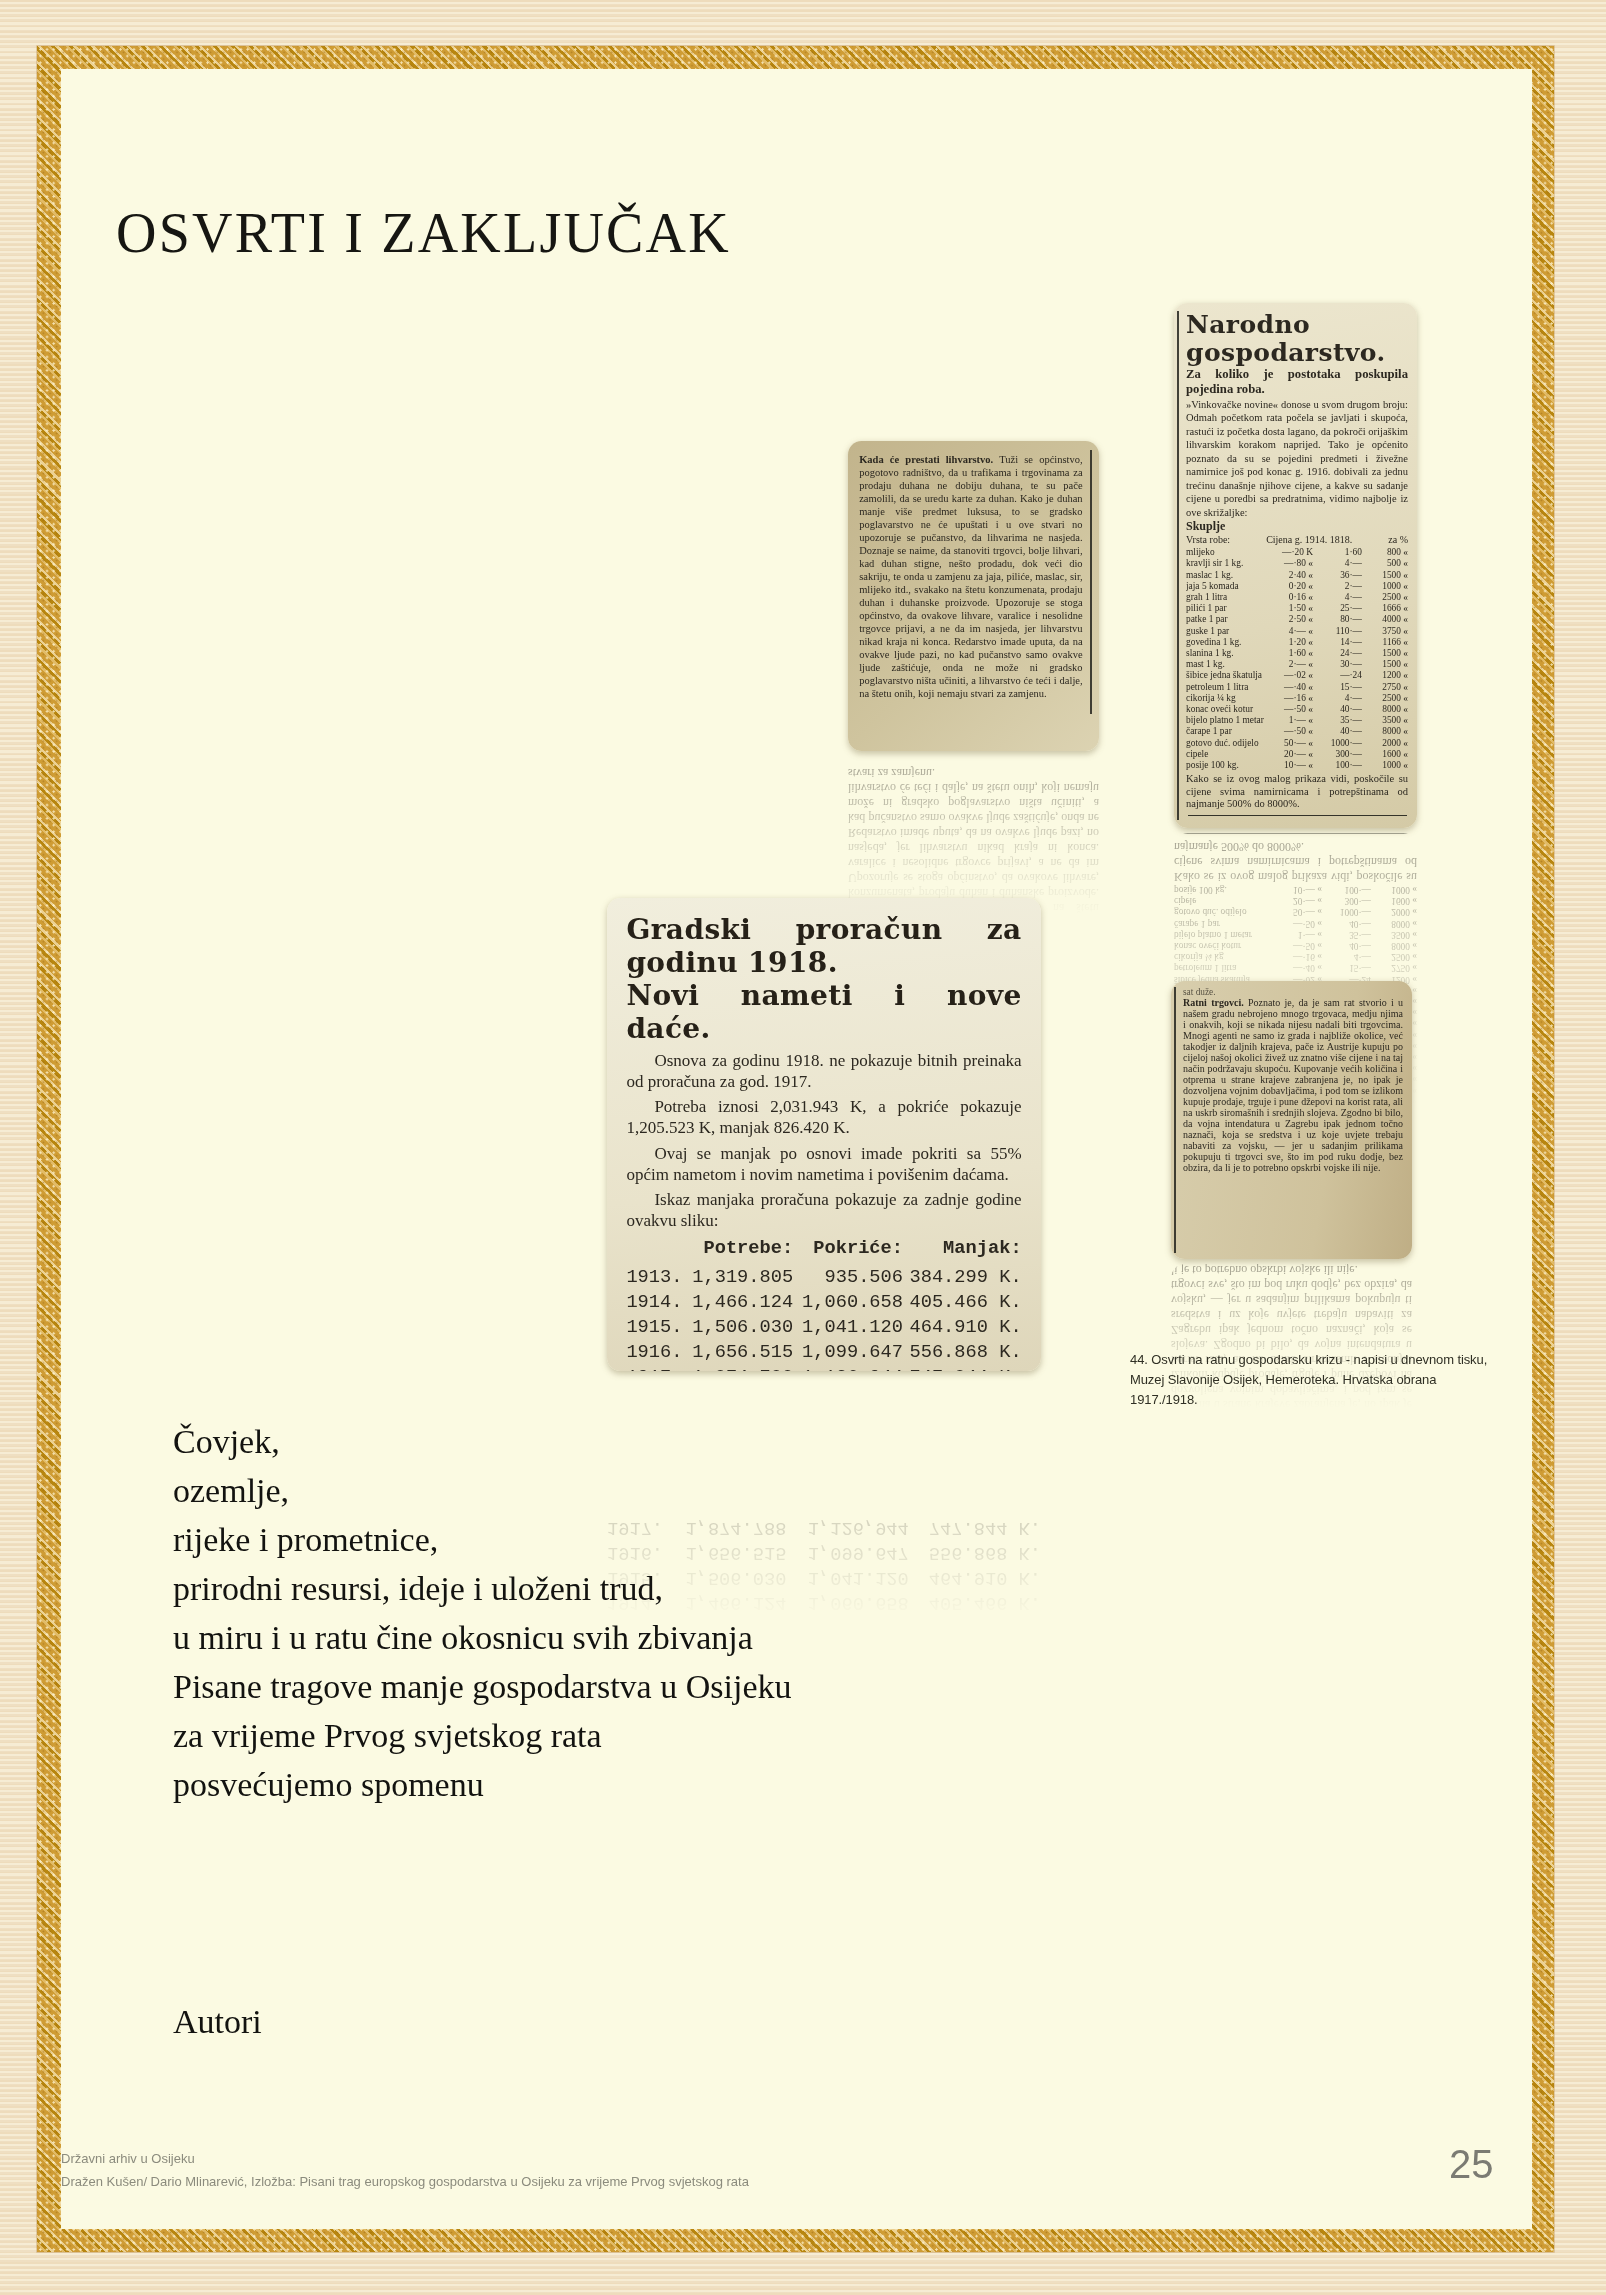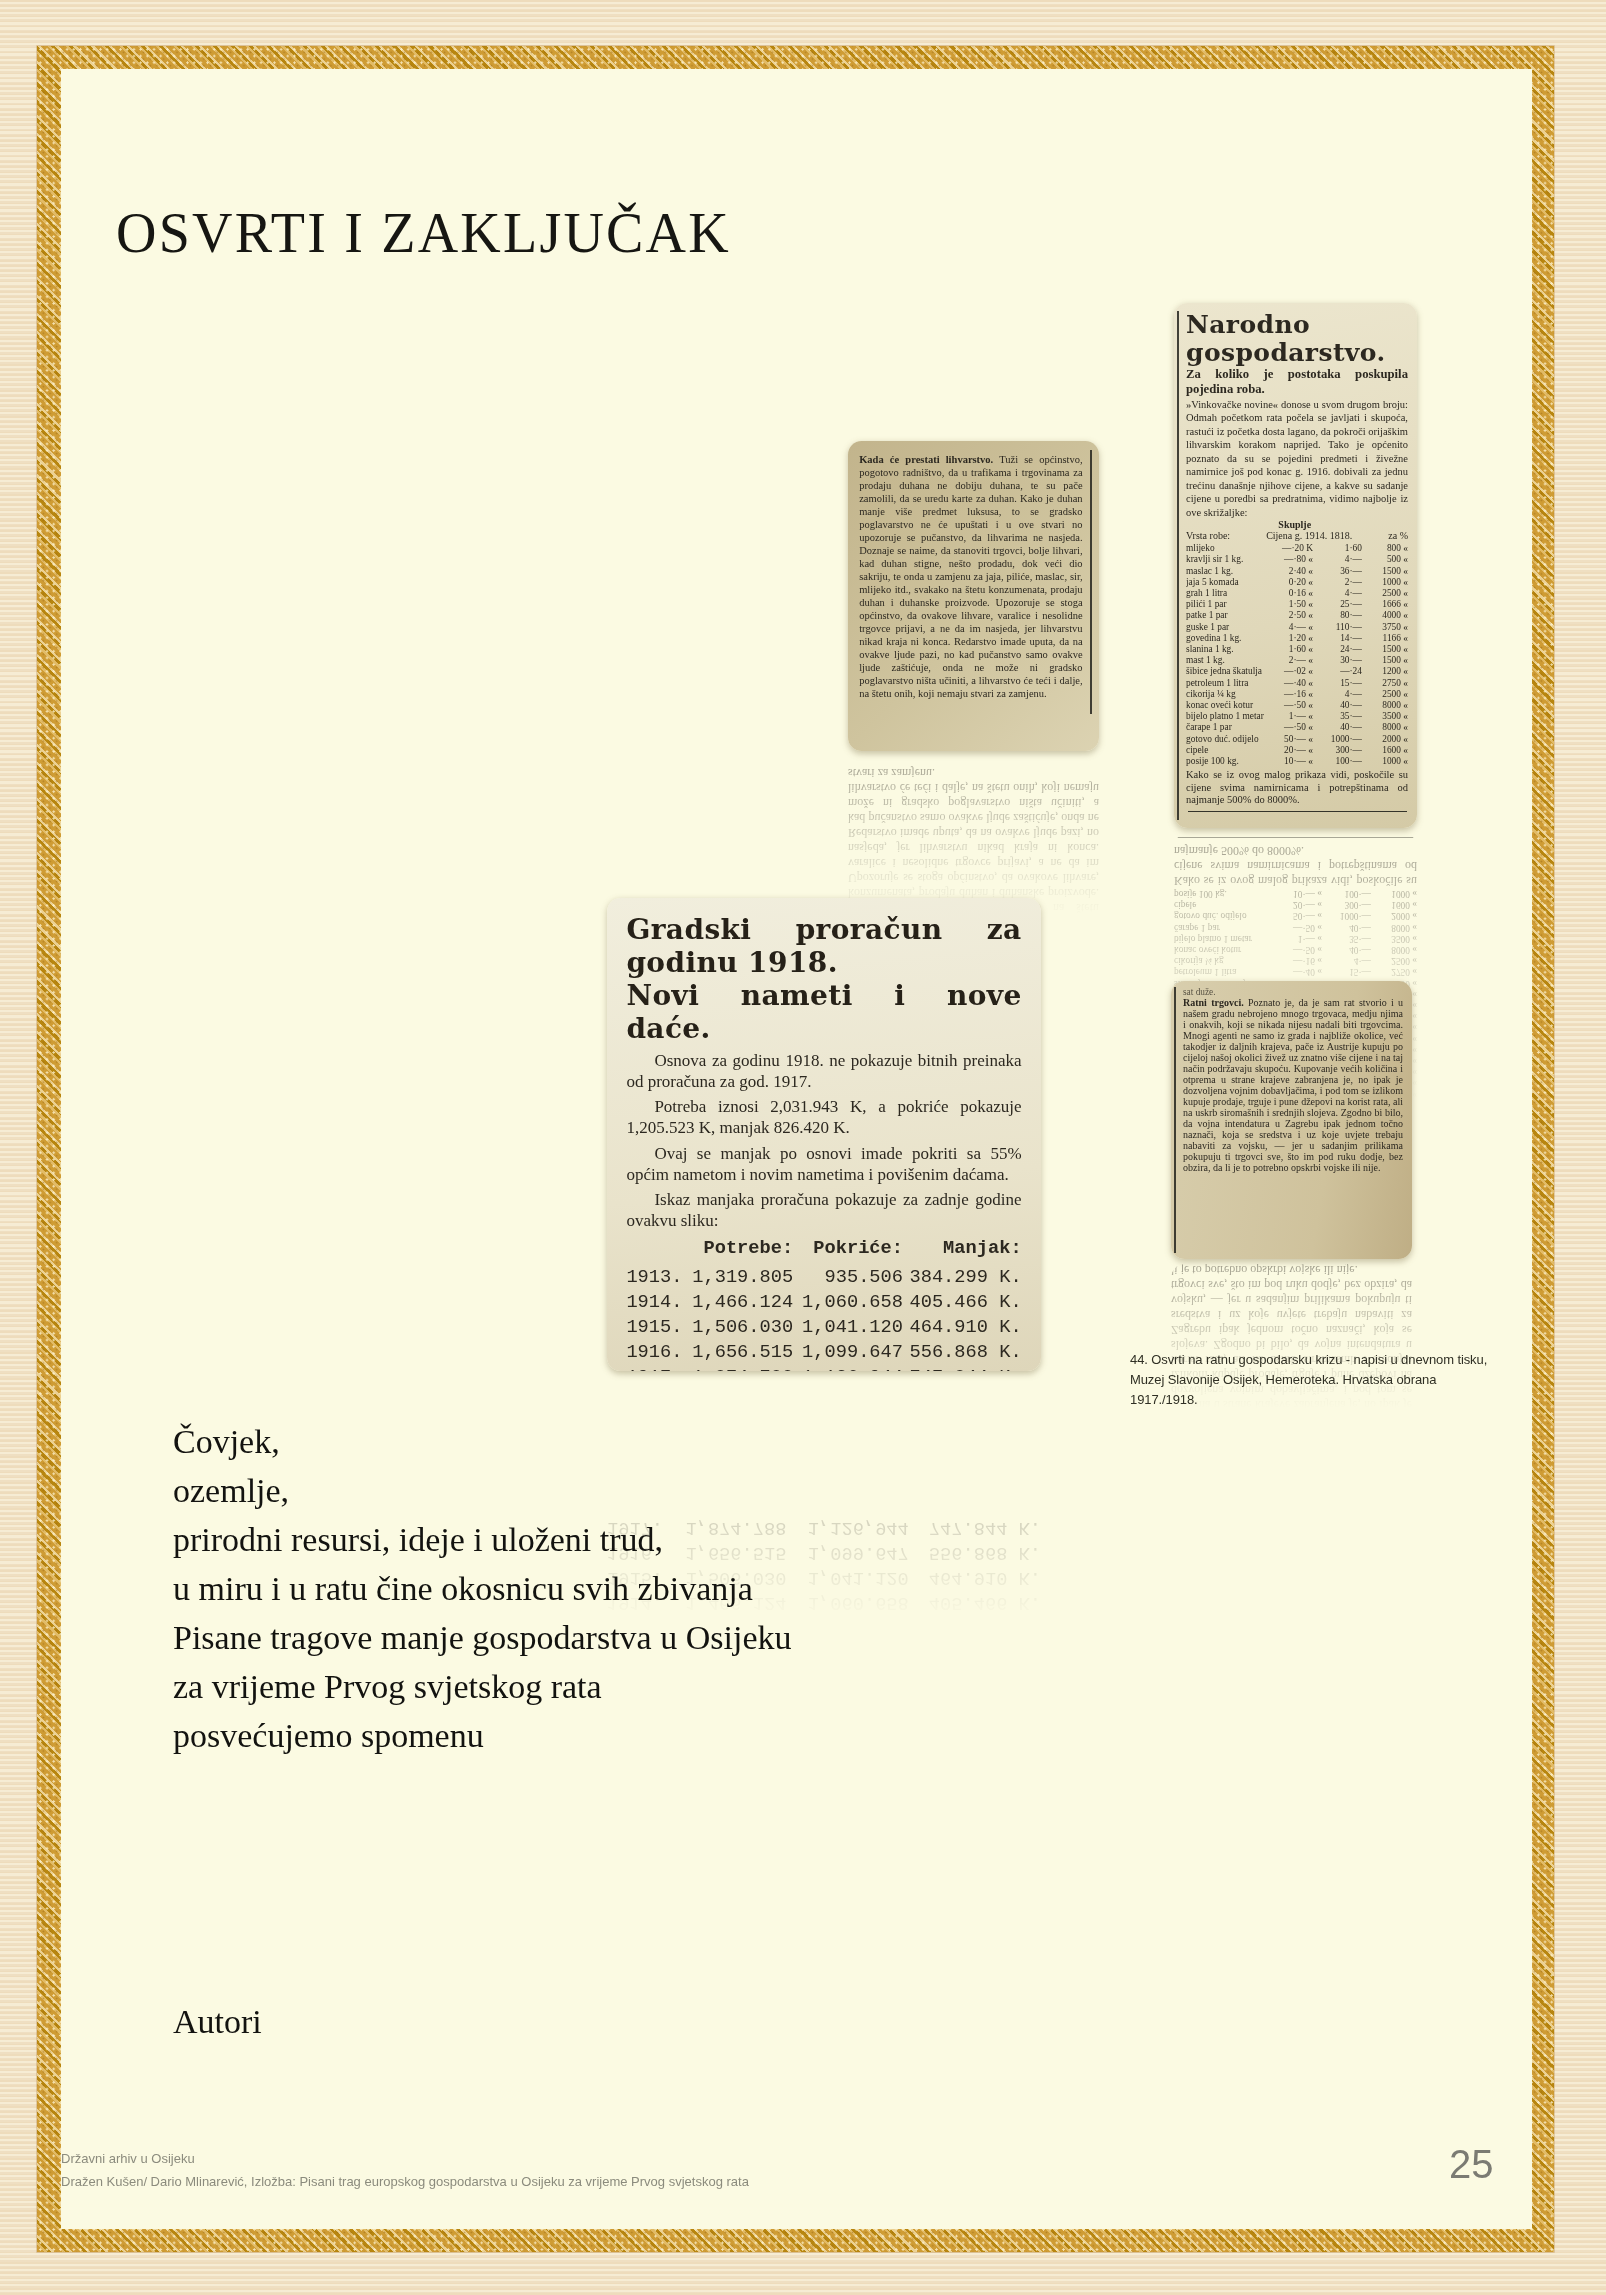--- a/index.html
+++ b/index.html
@@ -34,21 +34,21 @@
   #clip-lihvarstvo p{font-size:10.5px;line-height:13px;}
   .lead-in{font-weight:bold;}
   
   #clip-narodno{height:511px;padding:7.5px 9px 6px 12px;
     background:linear-gradient(170deg,#ece6ce,#e0d8ba 60%,#d4caa6);}
   #clip-narodno .vrule{left:3px;top:7.5px;bottom:7.5px;}
   .np-headline{font-size:25px;font-weight:bold;text-align:left;letter-spacing:0.4px;
     font-family:"DejaVu Serif",serif;line-height:28px;margin:0 0 3px 0;}
   .np-subhead{font-size:12.7px;font-weight:bold;text-align:center;line-height:15.7px;margin:0 0 4.5px 0;}
   #clip-narodno .intro{font-size:10.5px;line-height:13.5px;}
-  .skuplje{font-size:10px;font-weight:bold;text-align:center;padding-right:4.5px;}
+  .skuplje{font-size:12px;font-weight:bold;text-align:left;padding-right:4.5px;}
   .price-header{display:flex;justify-content:space-between;font-size:10px;line-height:12.7px;white-space:nowrap;}
   .price-table .t-row{display:grid;grid-template-columns:1fr 42px 49px 46px;font-size:9.4px;line-height:11.2px;}
   .price-table .t-row span{white-space:nowrap;overflow:hidden;}
   .price-table .c1,.price-table .c2,.price-table .c3{text-align:right;}
   #clip-narodno .outro{font-size:10.5px;line-height:12.3px;margin-top:2.2px;}
   .hrule{height:0;border-top:1.9px solid #22221c;margin:4.5px 1.5px 0 1.5px;opacity:.9;}
   
   #clip-proracun{height:447px;padding:15px 19.4px 10.5px 19.4px;
     background:linear-gradient(175deg,#f1eedd,#e9e3cb 60%,#ded6ba);}
   .gp-headline{font-family:"DejaVu Serif",serif;font-weight:bold;text-align:center;
@@ -491,20 +491,21 @@
       <p class="topline">sat duže.</p>
       <p class="bodytext"><span class="lead-in">Ratni trgovci.</span> <span>Poznato je, da je sam rat stvorio i u našem gradu nebrojeno mnogo trgovaca, medju njima i onakvih, koji se nikada nijesu nadali biti trgovcima. Mnogi agenti ne samo iz grada i najbliže okolice, već takodjer iz daljnih krajeva, pače iz Austrije kupuju po cijeloj našoj okolici živež uz znatno više cijene i na taj način podržavaju skupoću. Kupovanje većih količina i otprema u strane krajeve zabranjena je, no ipak je dozvoljena vojnim dobavljačima, i pod tom se izlikom kupuje prodaje, trguje i pune džepovi na korist rata, ali na uskrb siromašnih i srednjih slojeva. Zgodno bi bilo, da vojna intendatura u Zagrebu ipak jednom točno naznači, koja se sredstva i uz koje uvjete trebaju nabaviti za vojsku, — jer u sadanjim prilikama pokupuju ti trgovci sve, što im pod ruku dodje, bez obzira, da li je to potrebno opskrbi vojske ili nije.</span></p>
     </div>
     </div>
 
   <div id="figure-caption">44. Osvrti na ratnu gospodarsku krizu - napisi u dnevnom tisku, Muzej Slavonije Osijek, Hemeroteka. Hrvatska obrana 1917./1918.</div>
 
   <div id="poem">
       <div class="poem-line">Čovjek,</div>
       <div class="poem-line">ozemlje,</div>
+      <div class="poem-line">rijeke i prometnice,</div>
       <div class="poem-line">prirodni resursi, ideje i uloženi trud,</div>
       <div class="poem-line">u miru i u ratu čine okosnicu svih zbivanja</div>
       <div class="poem-line">Pisane tragove manje gospodarstva u Osijeku</div>
       <div class="poem-line">za vrijeme Prvog svjetskog rata</div>
       <div class="poem-line">posvećujemo spomenu</div>
     </div>
   <div id="poem-signature">Autori</div>
 
   <div id="footer">
     <div>Državni arhiv u Osijeku</div>

